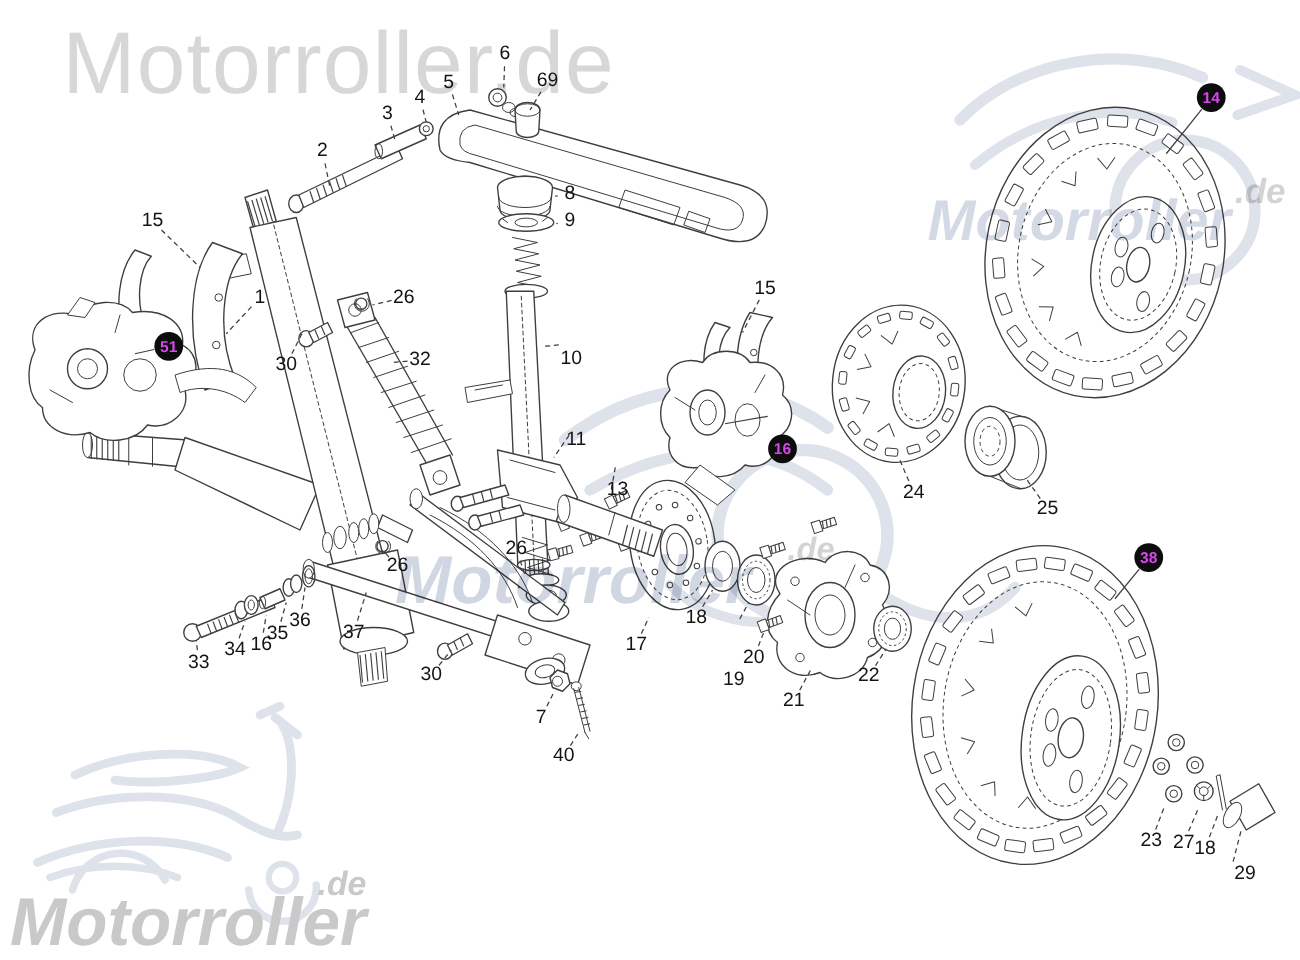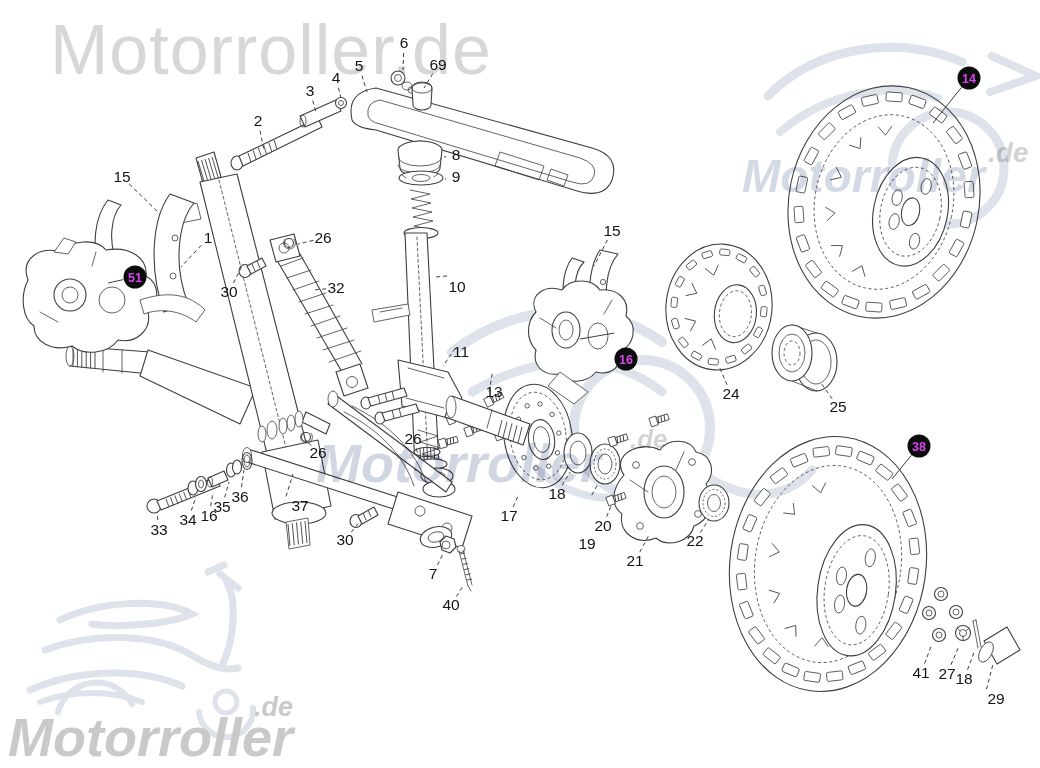--- a/index.html
+++ b/index.html
@@ -696,29 +696,29 @@
       <div class="lbl c" style="left: 969px; top: 78px;">14</div>
       <div class="lbl" style="left: 731px; top: 394px;">24</div>
       <div class="lbl" style="left: 838px; top: 407px;">25</div>
       <div class="lbl c" style="left: 919px; top: 446px;">38</div>
       <div class="lbl" style="left: 509px; top: 516px;">17</div>
       <div class="lbl" style="left: 557px; top: 494px;">18</div>
       <div class="lbl" style="left: 587px; top: 504px; margin-top: 40px;">19</div>
       <div class="lbl" style="left: 603px; top: 526px;">20</div>
       <div class="lbl" style="left: 635px; top: 561px; text-align: center;">21</div>
       <div class="lbl" style="left: 695px; top: 541px;">22</div>
-      <div class="lbl" style="left: 921px; top: 673px;">41</div>
+      <div class="lbl" style="left: 921px; top: 673px;">23</div>
       <div class="lbl" style="left: 947px; top: 674px;">27</div>
       <div class="lbl" style="left: 964px; top: 679px;">18</div>
       <div class="lbl" style="left: 996px; top: 699px; text-align: center;">29</div>
       <div class="lbl" style="left: 159px; top: 530px;">33</div>
       <div class="lbl" style="left: 188px; top: 520px;">34</div>
       <div class="lbl" style="left: 209px; top: 516px;">16</div>
       <div class="lbl" style="left: 222px; top: 507px;">35</div>
       <div class="lbl" style="left: 240px; top: 497px;">36</div>
-      <div class="lbl" style="left: 300px; top: 506px; text-align: center;">37</div>
+      <div class="lbl" style="left: 283px; top: 506px; text-align: center;">37</div>
       <div class="lbl" style="left: 318px; top: 453px;">26</div>
       <div class="lbl" style="left: 413px; top: 439px;">26</div>
       <div class="lbl" style="left: 345px; top: 540px;">30</div>
       <div class="lbl" style="left: 433px; top: 574px;">7</div>
       <div class="lbl" style="left: 451px; top: 605px;">40</div>
     </div>
 </div>
 
 </body></html>

